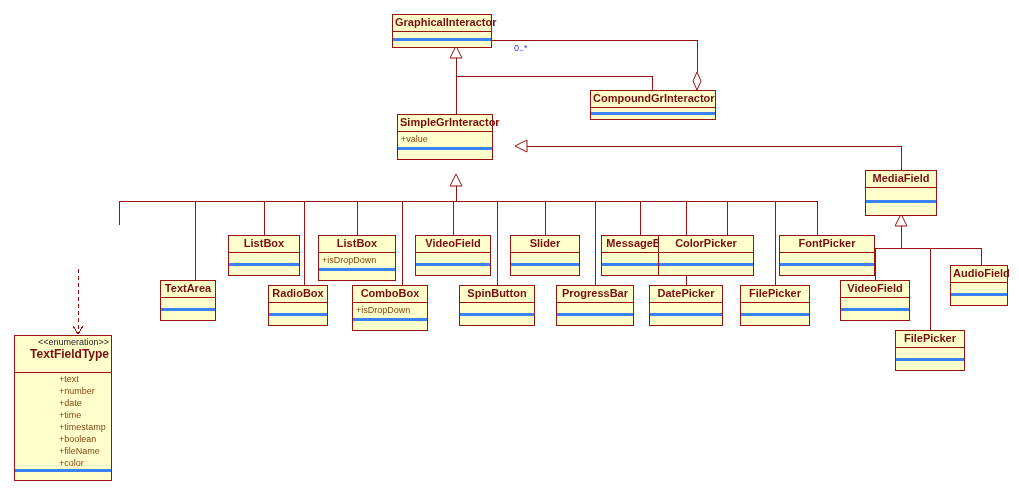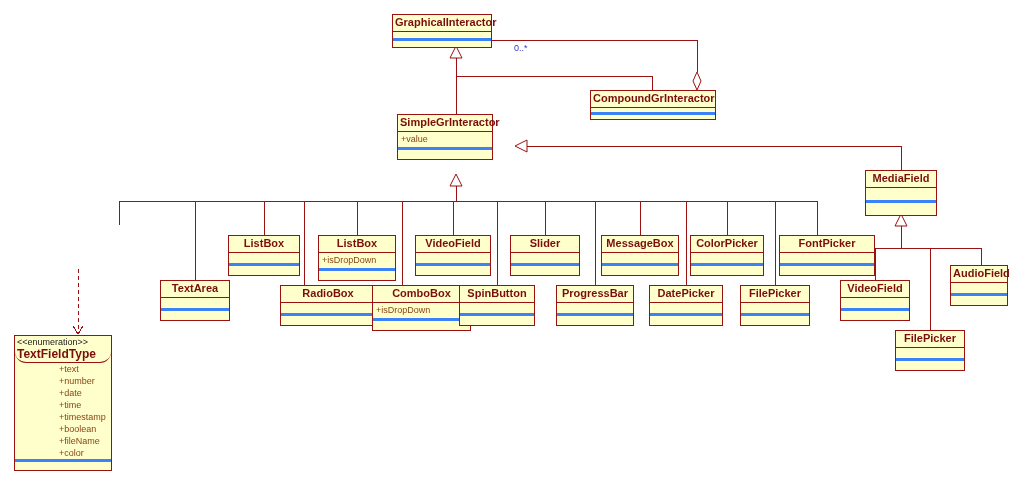--- a/index.html
+++ b/index.html
@@ -18,21 +18,21 @@
     white-space:nowrap; padding:0 2px;
   }
   .cp { }
   .cp.mid { border-bottom:3px solid #3b82f6; }
   .h4{height:4px} .h6{height:6px} .h8{height:8px} .h9{height:9px} .h10{height:10px} .h12{height:12px}
   .at {
     font-size:9px; line-height:15px; color:#8a4515; padding:0 3px; white-space:nowrap;
   }
   .lits .at { line-height:12px;padding-left:44px; }
   .nm2 {
-    border-bottom:1px solid #991111; text-align:left; padding:1px 2px 2px 2px;border-radius:11px;
+    border-bottom:1px solid #991111; text-align:right; padding:1px 2px 12px 2px;
   }
   .stereo { font-size:9px; line-height:11px; color:#222222; white-space:nowrap; }
   .enm { font-size:12px; line-height:12px; font-weight:bold; color:#7a0d0d; white-space:nowrap; }
   .mult { position:absolute; font-size:9px; color:#3333cc; }
 </style>
 </head>
 <body>
 
 <div id="canvas">
 
@@ -143,45 +143,45 @@
     <div class="cp mid h10"></div>
     <div class="cp h9"></div>
   </div>
 
   <div class="cls" style="left:601px;top:235px;width:78px">
     <div class="nm">MessageBox</div>
     <div class="cp mid h10"></div>
     <div class="cp h9"></div>
   </div>
 
-  <div class="cls" style="left:690px;top:235px;width:74px">
+  <div class="cls" style="left:658px;top:235px;width:96px">
     <div class="nm">ColorPicker</div>
     <div class="cp mid h10"></div>
     <div class="cp h9"></div>
   </div>
 
   <div class="cls" style="left:779px;top:235px;width:96px">
     <div class="nm">FontPicker</div>
     <div class="cp mid h10"></div>
     <div class="cp h9"></div>
   </div>
 
-  <div class="cls" style="left:160px;top:280px;width:70px">
+  <div class="cls" style="left:160px;top:280px;width:56px">
     <div class="nm">TextArea</div>
     <div class="cp mid h10"></div>
     <div class="cp h9"></div>
   </div>
 
-  <div class="cls" style="left:280px;top:285px;width:96px">
+  <div class="cls" style="left:268px;top:285px;width:60px">
     <div class="nm">RadioBox</div>
     <div class="cp mid h10"></div>
     <div class="cp h9"></div>
   </div>
 
-  <div class="cls" style="left:372px;top:285px;width:99px">
+  <div class="cls" style="left:352px;top:285px;width:76px">
     <div class="nm">ComboBox</div>
     <div class="cp mid">
       <div class="at">+isDropDown</div>
     </div>
     <div class="cp h9"></div>
   </div>
 
   <div class="cls" style="left:459px;top:285px;width:76px">
     <div class="nm">SpinButton</div>
     <div class="cp mid h10"></div>

